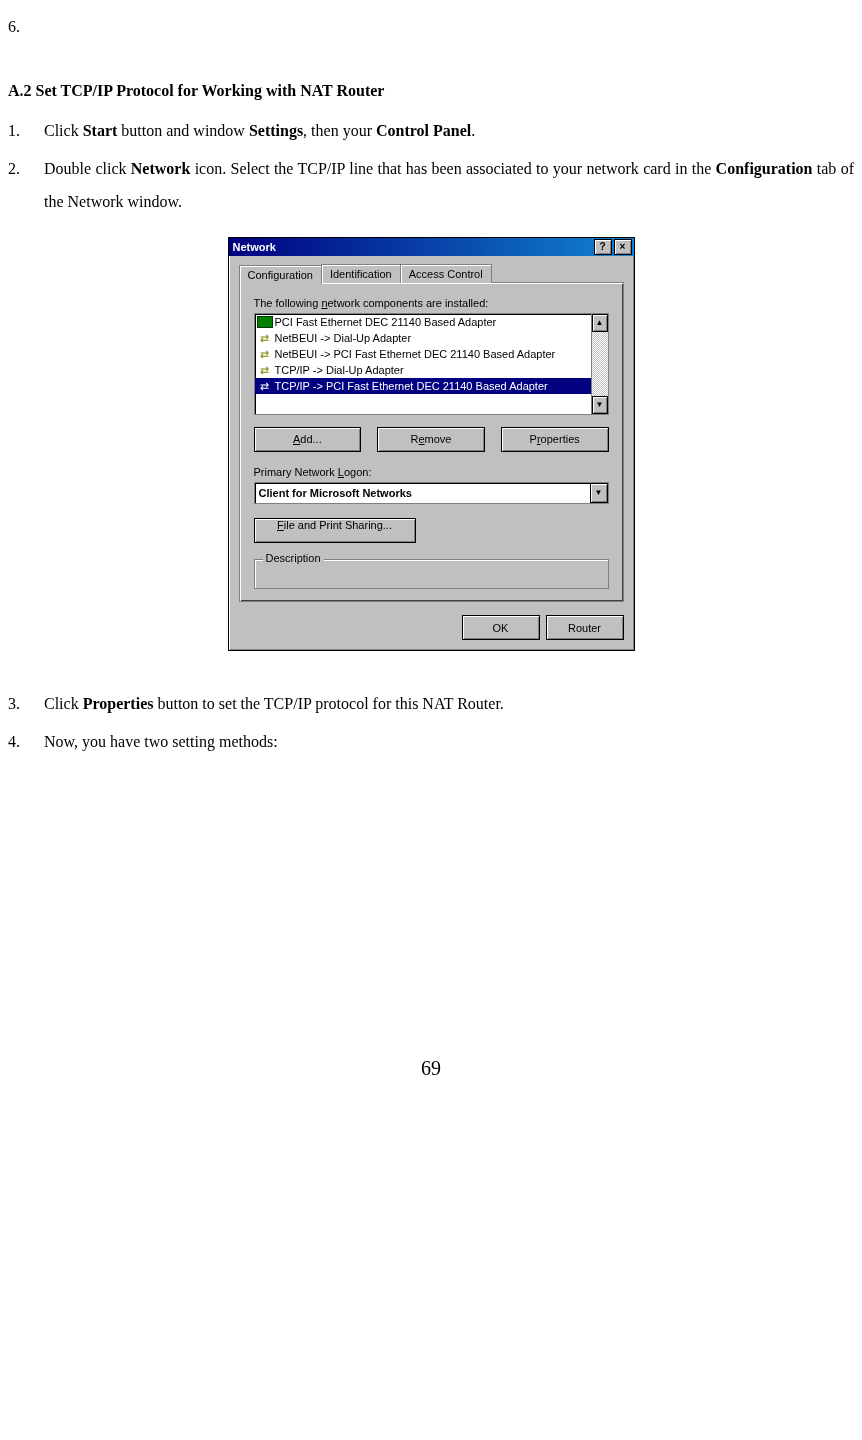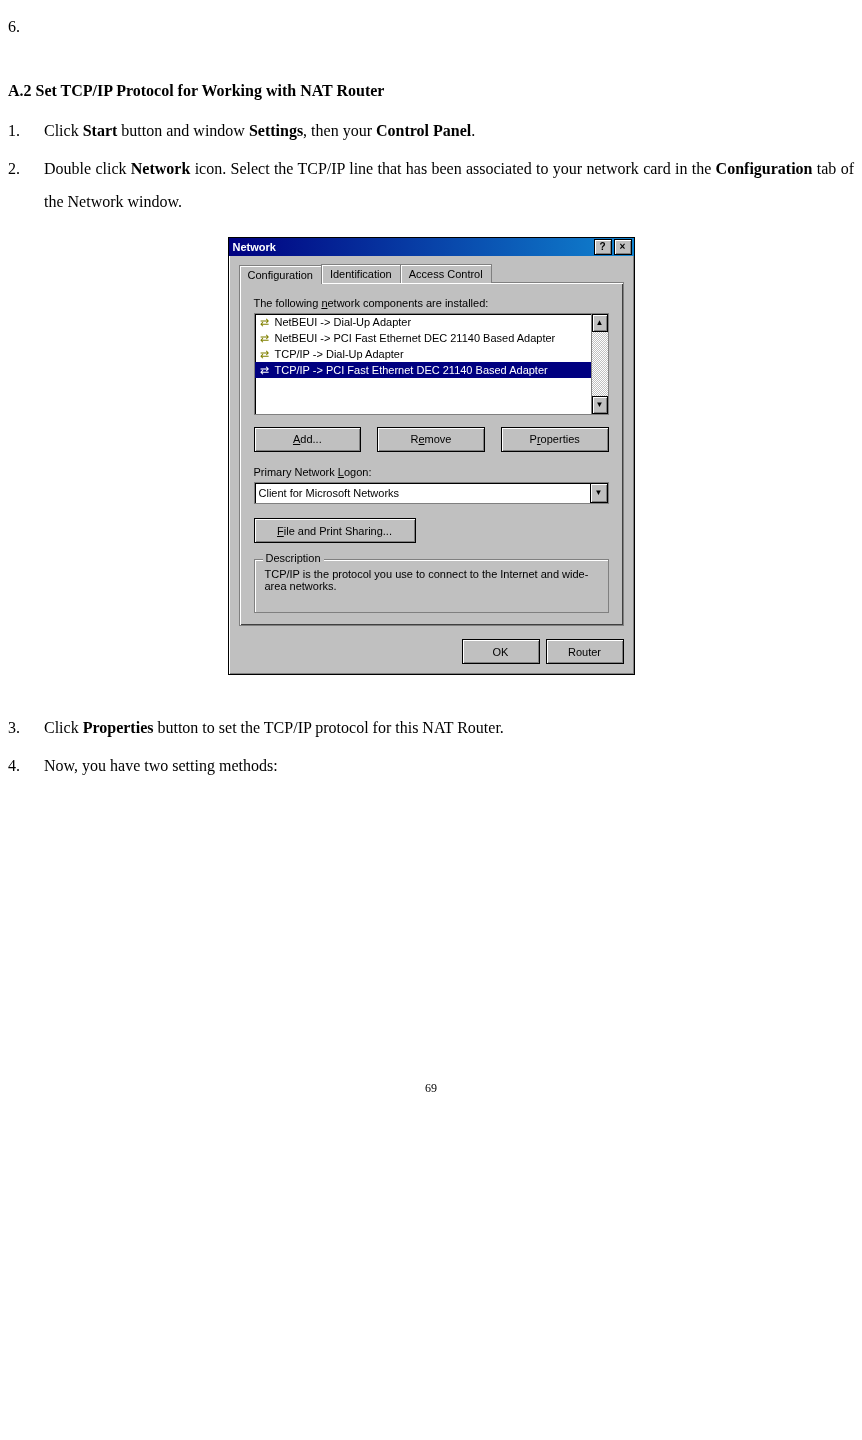--- a/index.html
+++ b/index.html
@@ -13,21 +13,21 @@
     line-height: 2.1;
   }
   .para { text-align: justify; margin-bottom: 6px; }
   .section-heading { font-weight: bold; margin-top: 36px; margin-bottom: 12px; line-height: 1.4; }
   ol.numbered { list-style: none; padding: 0; margin: 0; }
   ol.numbered li { display: flex; margin-bottom: 4px; }
   ol.numbered li .num { width: 36px; flex-shrink: 0; }
   ol.numbered li .txt { flex: 1; text-align: justify; }
   b { font-weight: bold; }
   .screenshot-wrap { display: flex; justify-content: center; margin: 12px 0 36px 0; }
-  .page-num { text-align: center; margin-top: 300px; font-size: 12px; line-height: 1; }
+  .page-num { text-align: center; margin-top: 300px; font-size: 20px; line-height: 1; }
 
   
   .win98 {
     font-family: "MS Sans Serif", Tahoma, Arial, sans-serif;
     font-size: 11px;
     line-height: 1.1;
     width: 405px;
     background: #c0c0c0;
     border: 1px solid #000;
     box-shadow: inset 1px 1px 0 #fff, inset -1px -1px 0 #808080;
@@ -90,24 +90,24 @@
   .sb-track { flex: 1; background: repeating-conic-gradient(#c0c0c0 0% 25%, #fff 0% 50%) 50% / 2px 2px; }
   .btn-row { display: flex; gap: 16px; margin-top: 12px; }
   .w98btn {
     flex: 1; height: 23px;
     background: #c0c0c0;
     border: 1px solid #000;
     box-shadow: inset 1px 1px 0 #fff, inset -1px -1px 0 #808080;
     display: flex; align-items: center; justify-content: center;
   }
   .field-label { margin-top: 14px; margin-bottom: 4px; }
-  .combobox { display: flex; background: #fff; border: 1px solid #808080; box-shadow: inset 1px 1px 0 #000, inset -1px -1px 0 #fff; height: 20px; align-items: center; }
+  .combobox { display: flex; background: #fff; border: 1px solid #808080; box-shadow: inset 1px 1px 0 #000, inset -1px -1px 0 #fff; height: 20px; align-items: center; font-weight: bold; }
   .combobox .cb-text { flex: 1; padding: 0 4px; }
   .combobox .cb-arrow { width: 16px; height: 18px; background: #c0c0c0; border: 1px solid #000; box-shadow: inset 1px 1px 0 #fff, inset -1px -1px 0 #808080; font-size: 8px; display:flex;align-items:center;justify-content:center; }
-  .fps-btn { width: 160px; height: 23px; margin-top: 14px; background: #c0c0c0; border: 1px solid #000; box-shadow: inset 1px 1px 0 #fff, inset -1px -1px 0 #808080; display:flex;align-items:center;justify-content:center; }
+  .fps-btn { width: 160px; height: 23px; margin-top: 14px; background: #c0c0c0; border: 1px solid #000; box-shadow: inset 1px 1px 0 #fff, inset -1px -1px 0 #808080; display:flex;align-items:flex-start;justify-content:center; }
   .groupbox { border: 1px solid #808080; box-shadow: inset 1px 1px 0 #fff; margin-top: 16px; padding: 8px 10px 20px 10px; position: relative; }
   .groupbox .gb-title { position: absolute; top: -8px; left: 8px; background: #c0c0c0; padding: 0 3px; }
   .dialog-footer { display: flex; justify-content: flex-end; gap: 6px; padding: 6px 10px 10px 0; }
   .dialog-footer .w98btn { flex: 0 0 76px; }
   .ul { text-decoration: underline; }
 </style>
 </head>
 <body>
 
 <ol class="numbered">
@@ -146,20 +146,26 @@
         <div class="tab">Identification</div>
         <div class="tab">Access Control</div>
       </div>
       <div class="tab-panel">
         <div class="panel-label">
           <span>The following </span><span class="ul">n</span><span>etwork components are installed:</span>
         </div>
         <div class="listbox">
           <div class="list-items">
             <div class="list-item">
+                <span class="icon-box">
+                  <span class="icon-adapter"></span>
+                </span>
+                <span>PCI Fast Ethernet DEC 21140 Based Adapter</span>
+              </div>
+            <div class="list-item">
                 <span class="icon-box icon-proto">⇄</span>
                 <span>NetBEUI -&gt; Dial-Up Adapter</span>
               </div>
             <div class="list-item">
                 <span class="icon-box icon-proto">⇄</span>
                 <span>NetBEUI -&gt; PCI Fast Ethernet DEC 21140 Based Adapter</span>
               </div>
             <div class="list-item">
                 <span class="icon-box icon-proto">⇄</span>
                 <span>TCP/IP -&gt; Dial-Up Adapter</span>
@@ -191,21 +197,20 @@
         </div>
         <div class="combobox">
           <span class="cb-text">Client for Microsoft Networks</span>
           <span class="cb-arrow">▼</span>
         </div>
         <div class="fps-btn">
             <span><span class="ul">F</span><span>ile and Print Sharing...</span></span>
           </div>
         <div class="groupbox">
           <span class="gb-title">Description</span>
-          <div>TCP/IP is the protocol you use to connect to the Internet and wide-area networks.</div>
         </div>
       </div>
     </div>
     <div class="dialog-footer">
       <div class="w98btn">OK</div>
       <div class="w98btn">Router</div>
     </div>
   </div>
 </div>
 

